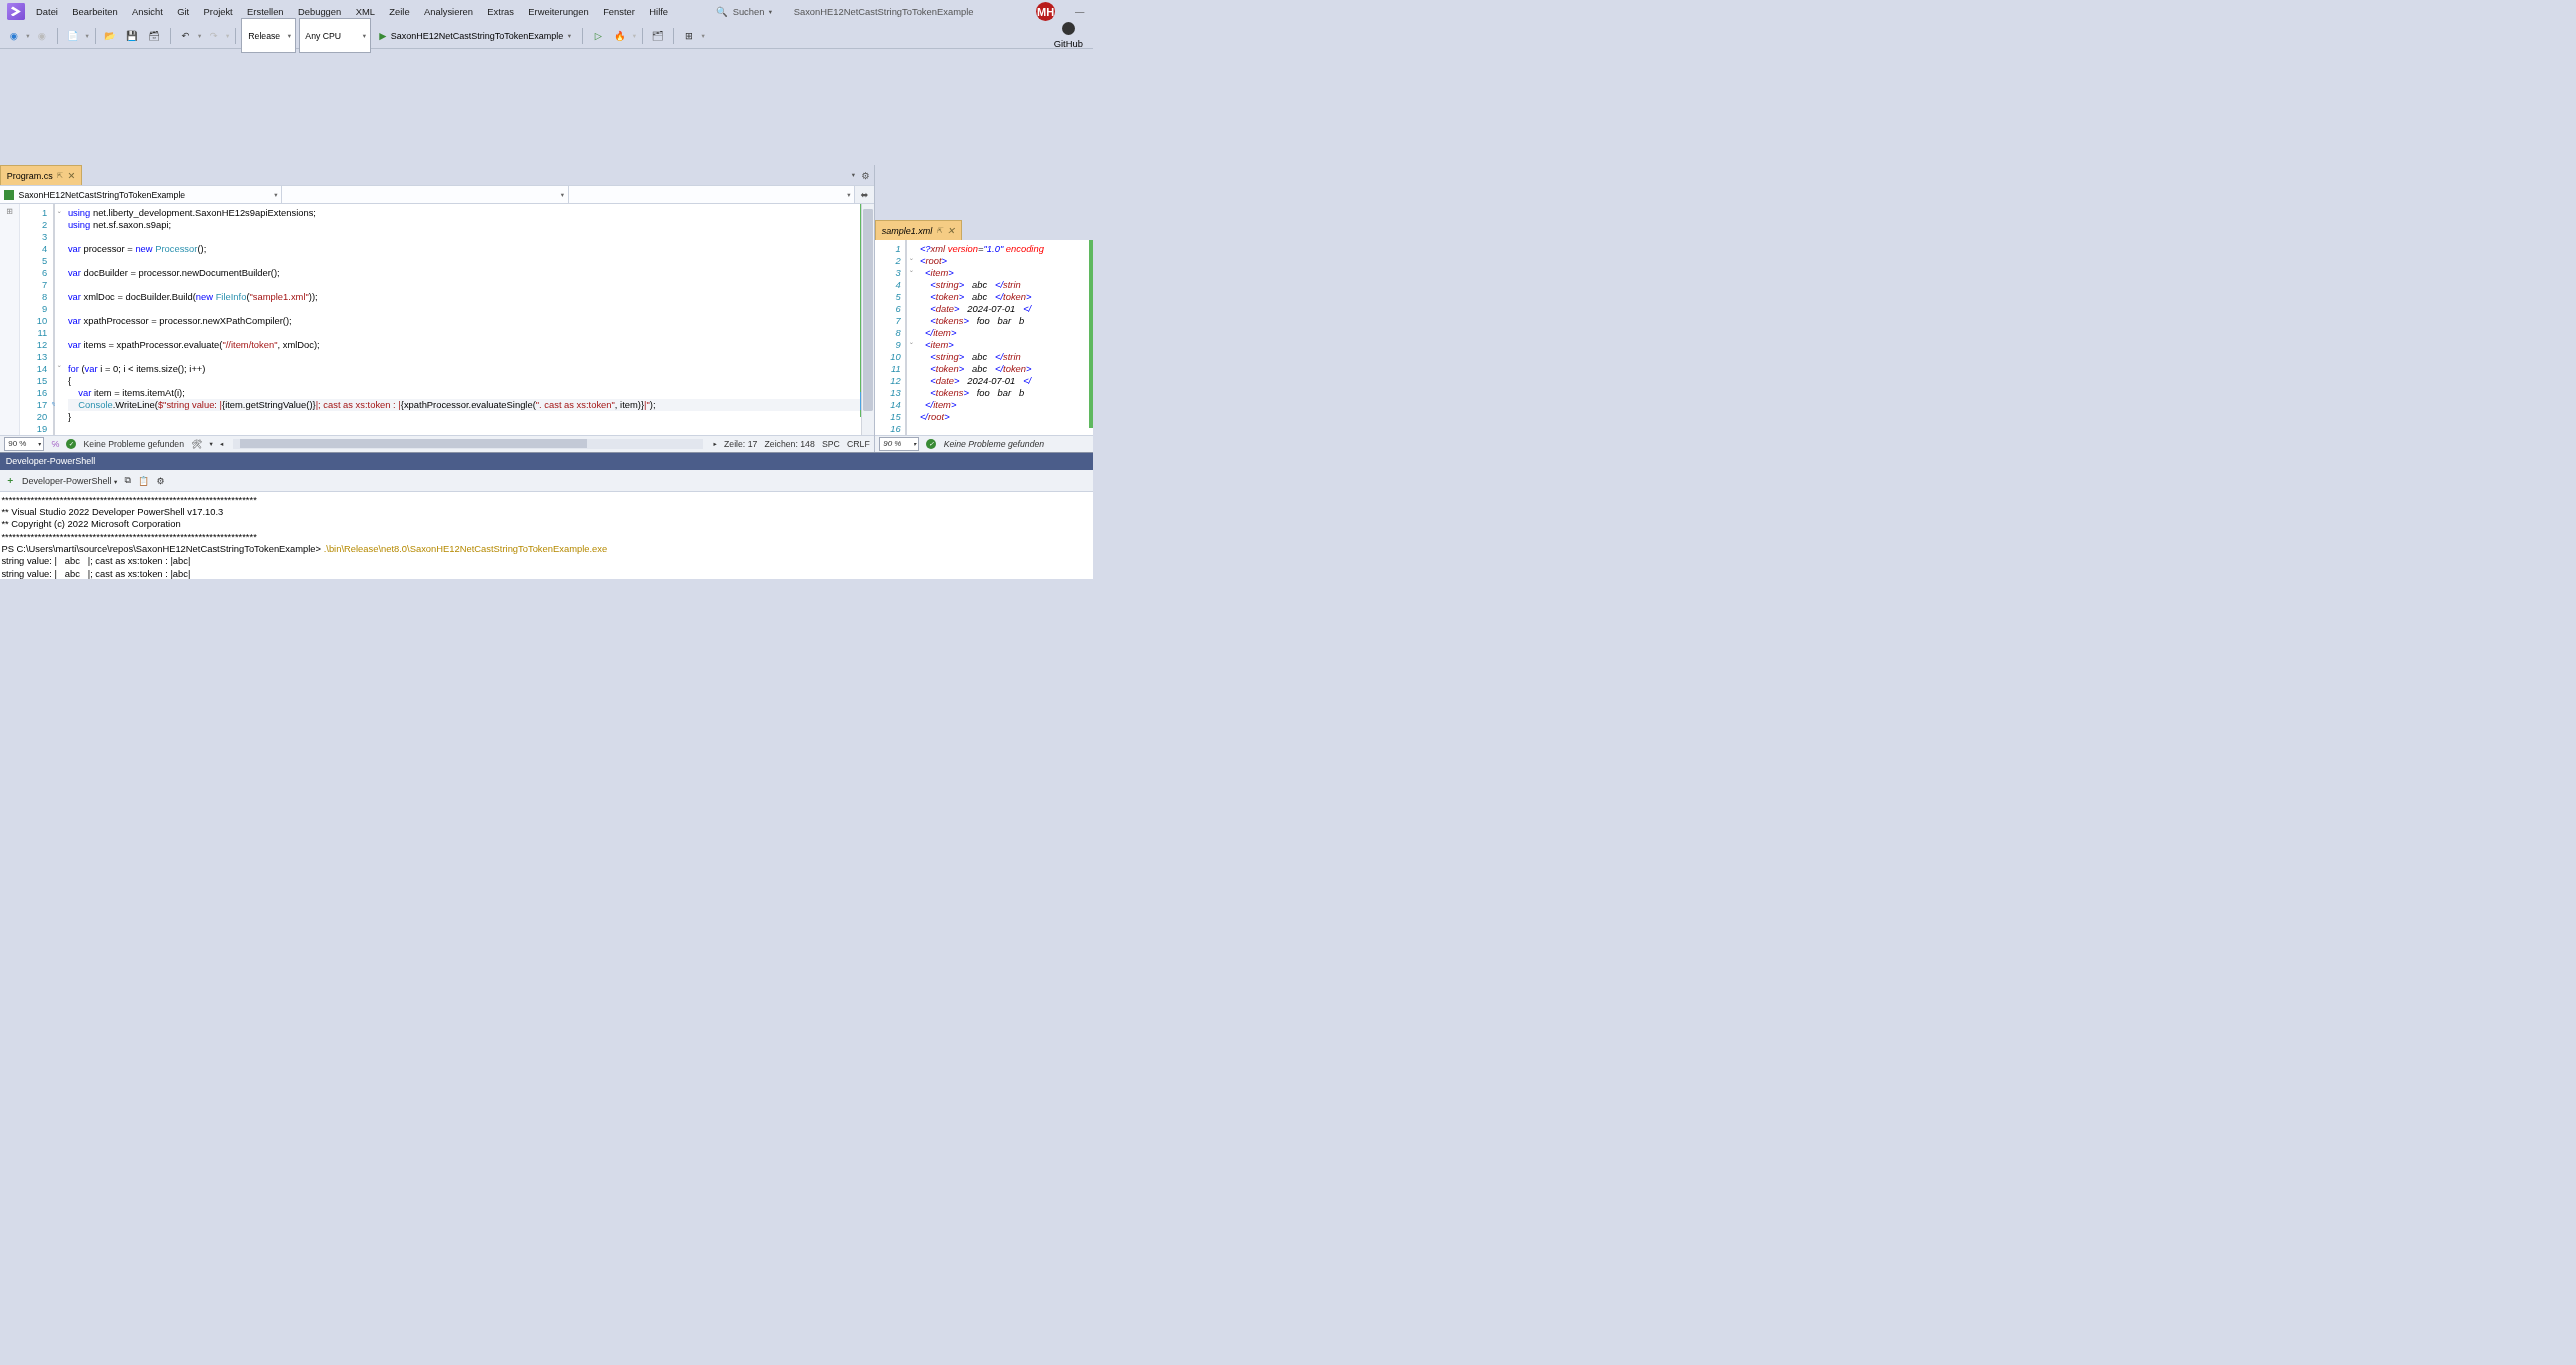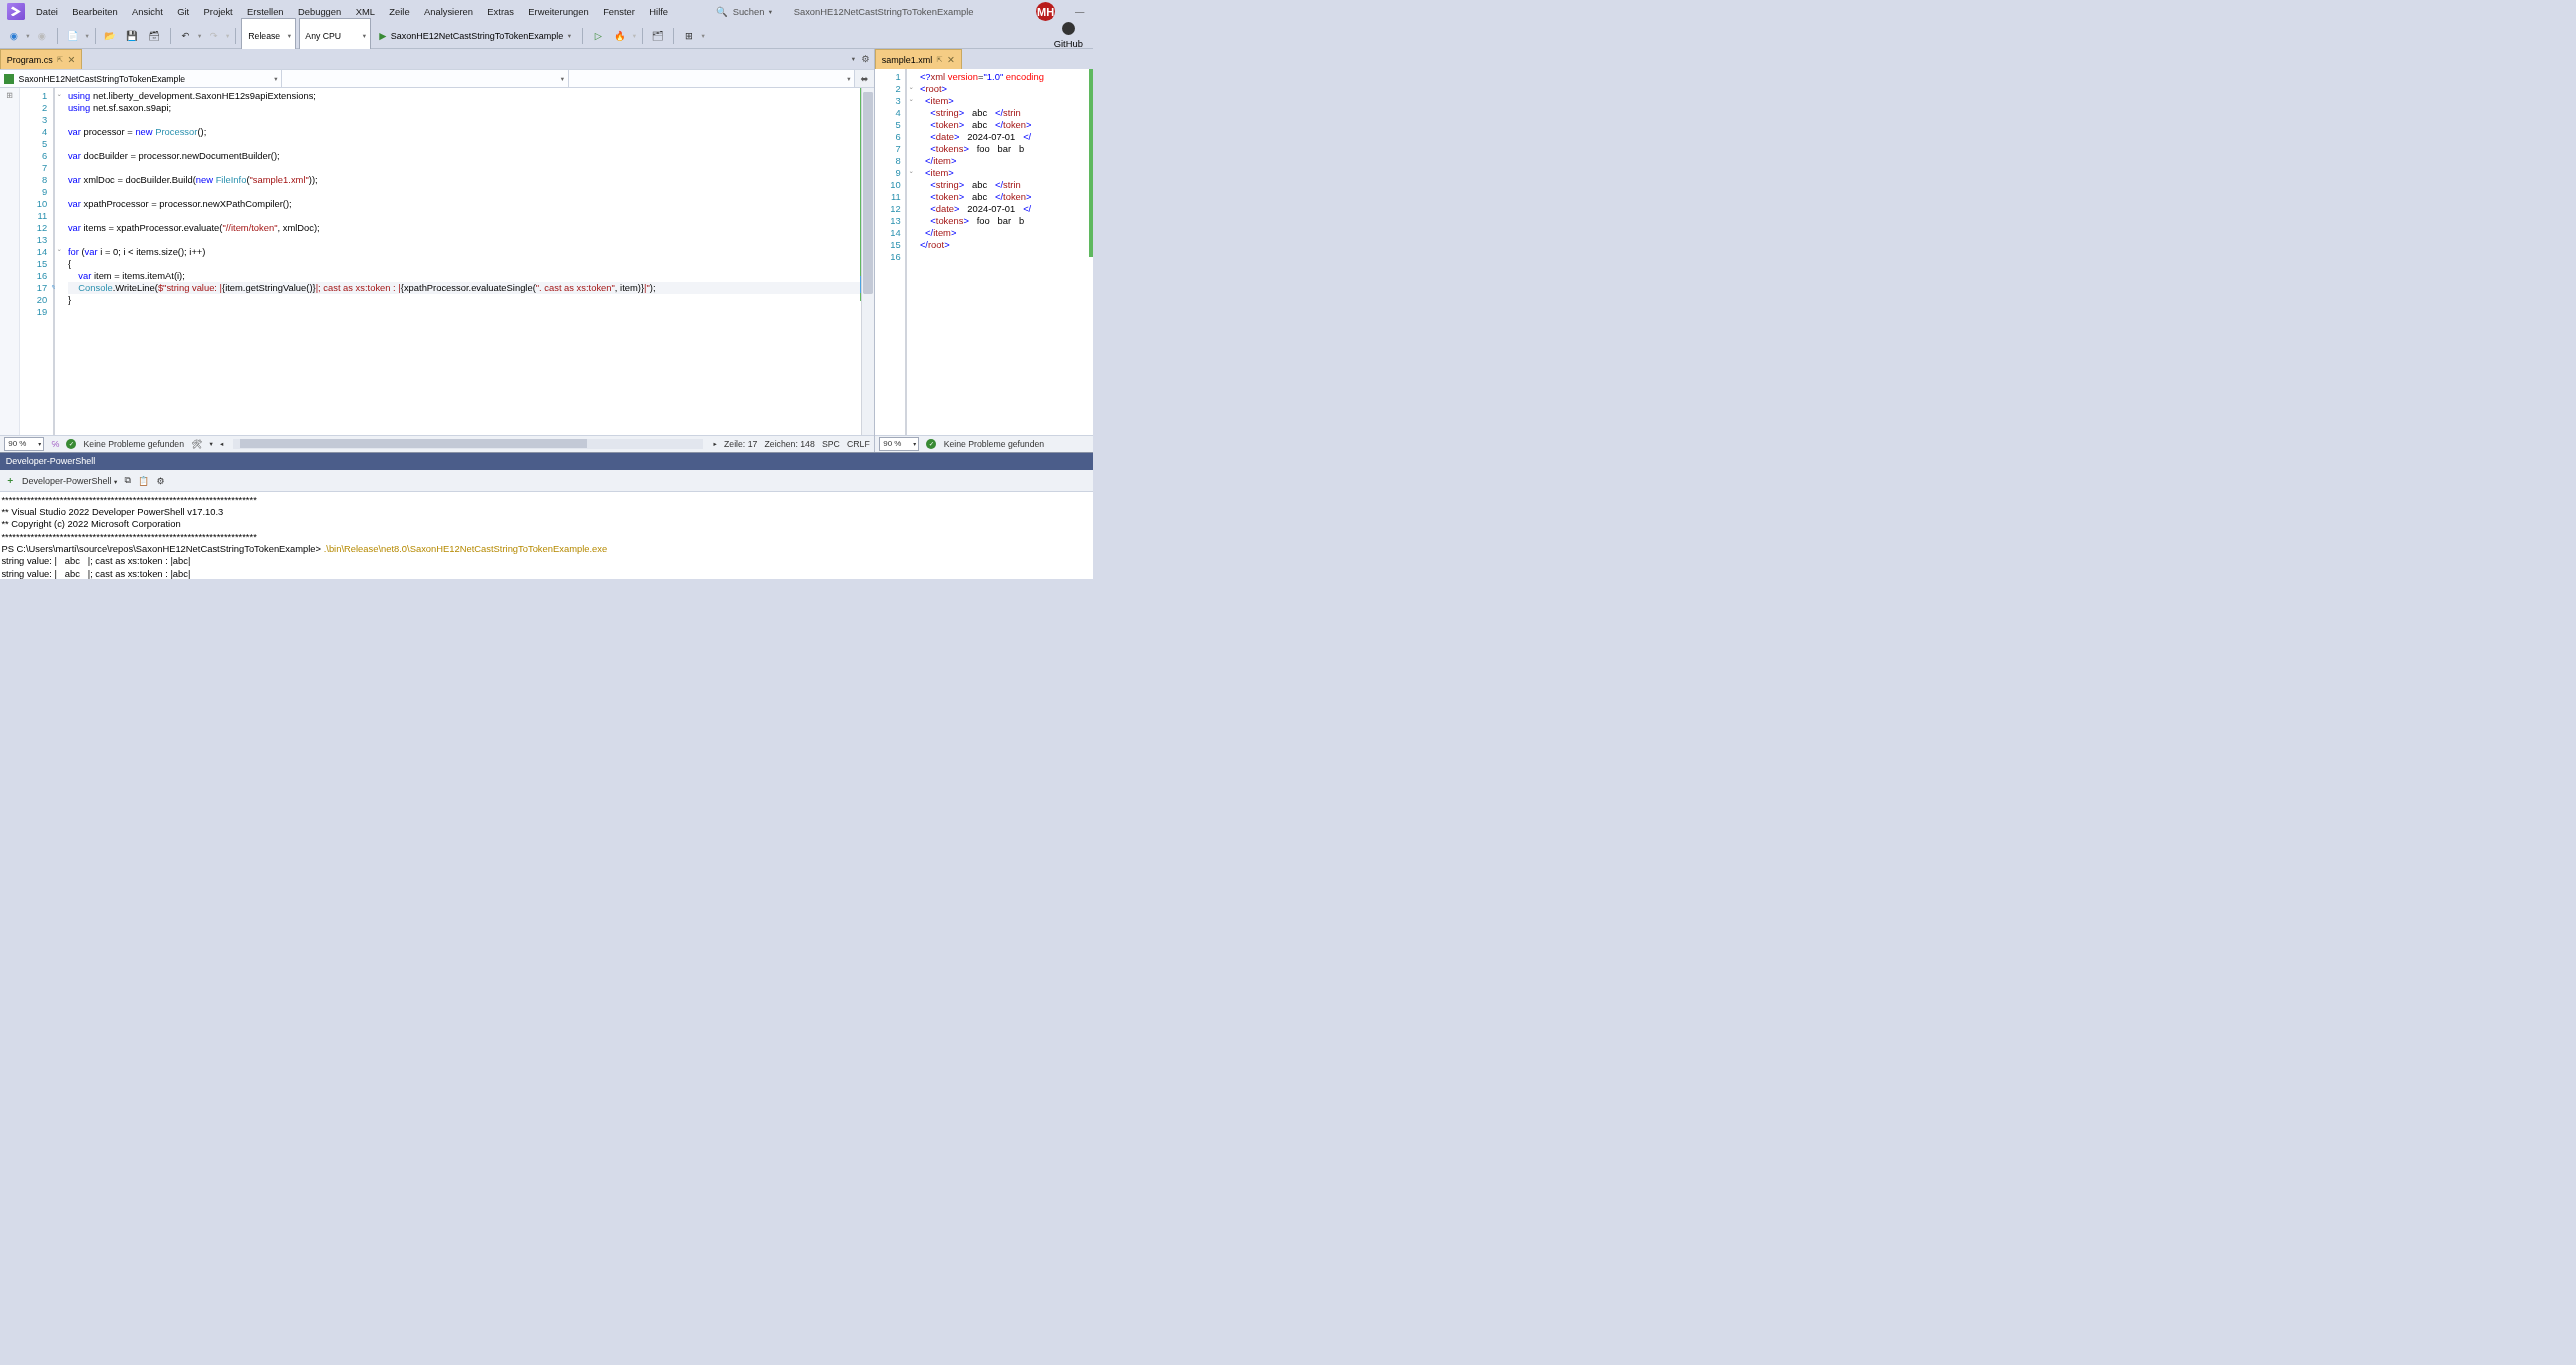--- a/index.html
+++ b/index.html
@@ -14,23 +14,23 @@
 .avatar { width:19px; height:19px; border-radius:50%; background:#b91c1c; color:#fff; font-weight:bold; font-size:11px; display:flex; align-items:center; justify-content:center; margin:0 14px; }
 
 .toolbar { height:26px; background:#d6dbe9; border-bottom:0.7px solid #b5bdcc; display:flex; align-items:center; padding:0 4.3px; gap:2.9px; }
 .tb-btn { width:19px; height:19px; display:flex; align-items:center; justify-content:center; border-radius:2.2px; cursor:pointer; color:#333; }
 .tb-sep { width:0.7px; height:16px; background:#a7b0c0; margin:0 2.9px; }
 .tb-combo { height:35px; background:#fff; border:0.7px solid #a0a8b8; padding:0 14.5px 0 5.8px; font-size:8.7px; position:relative; display:flex; align-items:center; min-width:43px; }
 .tb-combo::after { content:"▾"; position:absolute; right:3.6px; font-size:6.5px; color:#666; }
 .play-green { color:#388a34; font-size:9.4px; }
 .start-btn { display:flex; align-items:center; gap:4.3px; height:19px; padding:0 5.8px; font-size:9px; cursor:pointer; }
 
-.workspace { display:flex; height:calc(100% - 23px - 26px - 127px); }
+.workspace { display:flex; height:calc(100% - 23px - 26px - 127px);align-items:flex-end; }
 .left-pane { flex:1; min-width:0; display:flex; flex-direction:column; border-right:0.7px solid #b5bdcc; }
-.right-pane { width:218px; display:flex; flex-direction:column; }
+.right-pane { width:218px; display:flex; flex-direction:column;font-style:italic; }
 
 .tab-row { height:20px; background:#d6dbe9; display:flex; align-items:flex-end; position:relative; }
 .tab { height:20px; padding:0 5.8px; display:flex; align-items:center; gap:4.3px; font-size:9px; background:#f5cc84; border-top:0.7px solid #c9a860; border-left:0.7px solid #c9a860; border-right:0.7px solid #c9a860; }
 .tab.xml { background:#f5cc84; }
 .tab .pin { font-size:7.2px; color:#7a6a3a; }
 .tab .close { font-size:9.4px; color:#7a6a3a; cursor:pointer; }
 .tab-row .gear { position:absolute; right:4.3px; top:4.3px; font-size:9.4px; color:#555; cursor:pointer; }
 .tab-row .drop { position:absolute; right:19px; top:5.8px; font-size:6.5px; color:#555; cursor:pointer; }
 
 .nav-row { height:19px; background:#eef1f6; border-top:0.7px solid #ccd3e0; border-bottom:0.7px solid #ccd3e0; display:flex; }

